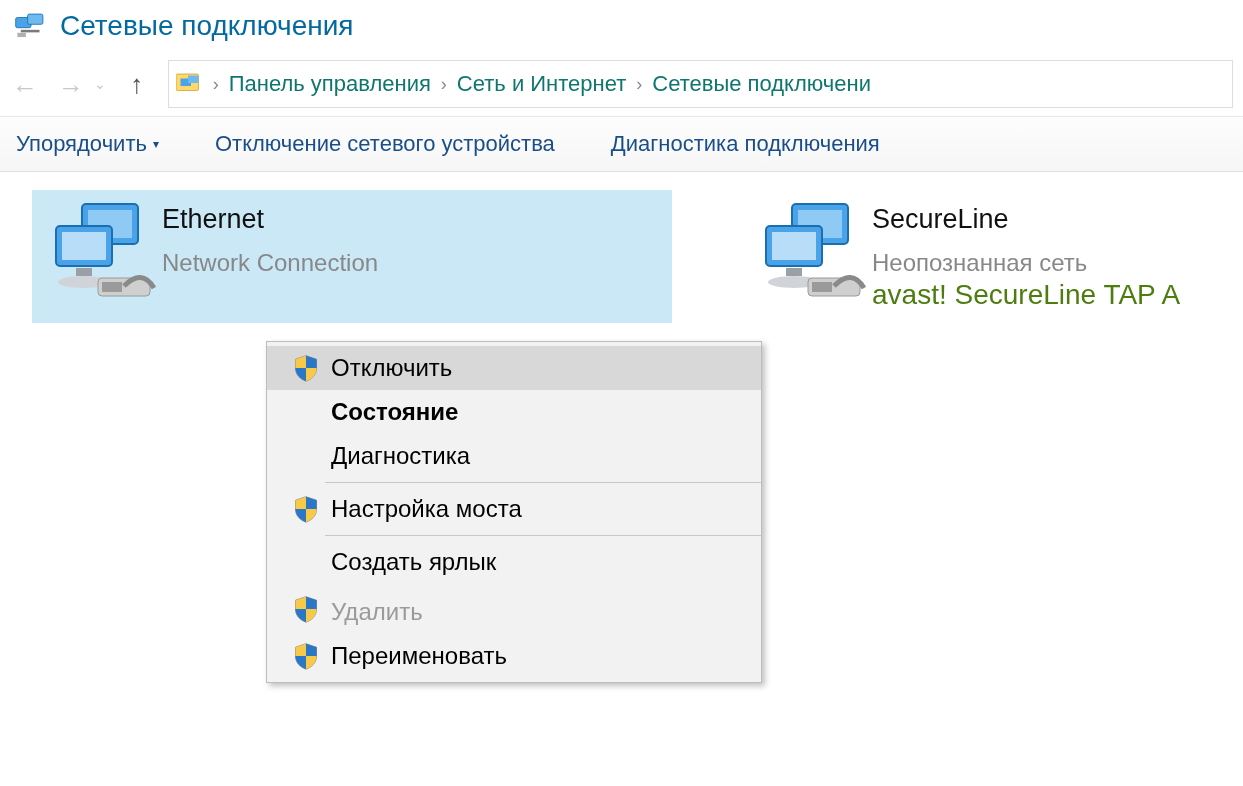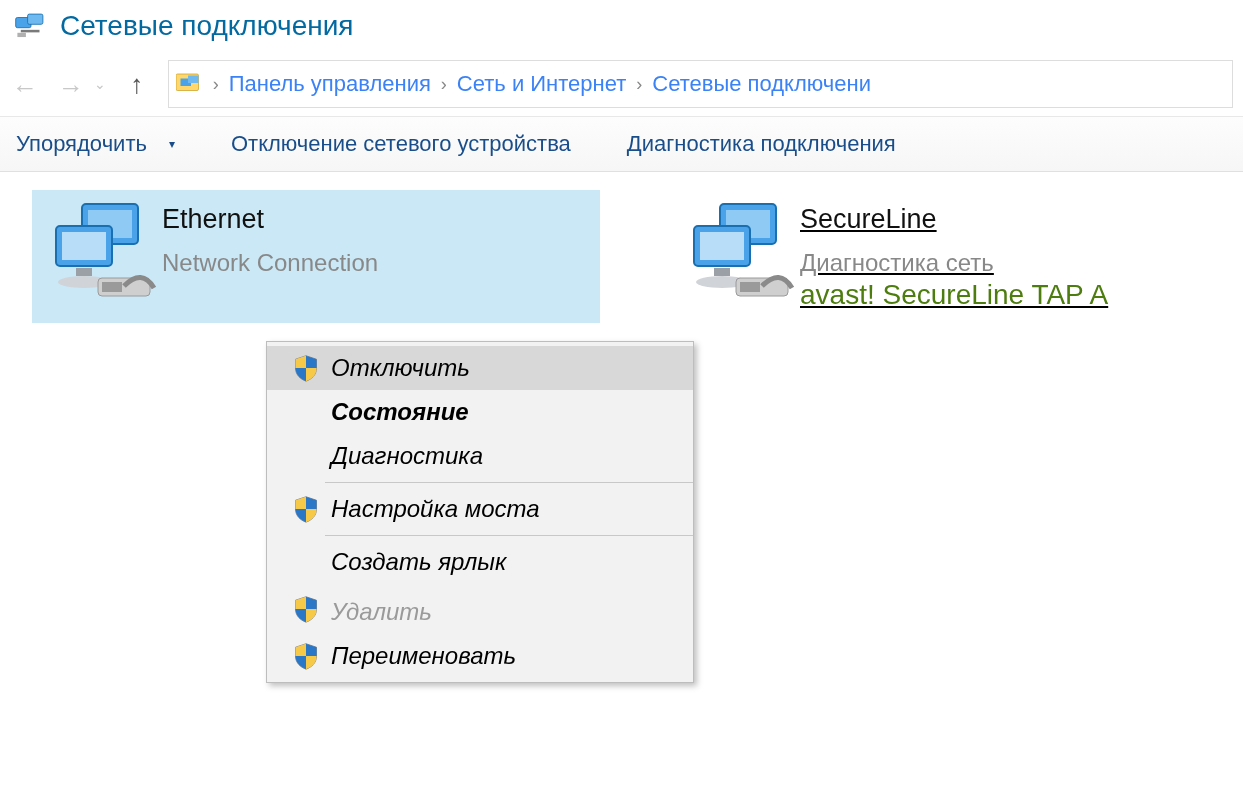--- a/index.html
+++ b/index.html
@@ -47,21 +47,21 @@
     background: #fff;
     height: 48px;
     display: flex;
     align-items: center;
     overflow: hidden;
   }
   .address-icon { width: 36px; text-align:center; margin: 0 2px 0 4px;}
   .breadcrumb-seg {
     padding: 0 8px;
     font-size: 22px;
-    color: #3b82f6;
+    color: #0f766e;
     white-space: nowrap;
     cursor: pointer;
   }
   .breadcrumb-sep {
     color: #888;
     font-size: 18px;
     padding: 0 2px;
   }
   .toolbar {
     background: linear-gradient(#fdfdfd,#f6f6f6);
@@ -70,57 +70,56 @@
     display: flex;
     align-items: center;
     padding: 12px 8px;
     gap: 40px;
     font-size: 22px;
   }
   .toolbar-item {
     color: #1a4e8a;
     display: flex;
     align-items: center;
-    gap: 22px;
+    gap: 6px;
     cursor: pointer;
     padding: 2px 8px;
   }
   .toolbar-item .caret { color:#1a4e8a; font-size:12px;}
   .content {
     position: relative;
     padding: 18px 0 0 0;
     display: flex;
     gap: 80px;
   }
   .conn-item {
     display: flex;
     align-items: flex-start;
     padding: 8px 16px 12px 10px;
-    width: 568px;
+    width: 640px;
   }
   .conn-item.selected { background: #cbe8f6; }
   .conn-icon { width: 120px; height: 110px; flex-shrink:0; }
   .conn-text { padding-top: 6px;}
   .conn-title { font-size: 27px; color:#111; }
   .conn-sub1 { font-size: 24px; color:#888; margin-top:14px;}
   .conn-sub2 { font-size: 28px; color:#4d7c0f; margin-top:2px; white-space: nowrap;}
-  .conn2 { width: 480px; padding:8px 0 12px 0;text-decoration:underline;}
+  .conn2 { width: 480px; padding:8px 0 12px 0;}
   .conn2 .conn-text { padding-top:6px; }
   
   .context-menu {
     position: absolute;
     left: 266px;
     top: 341px;
-    width: 428px;
+    width: 496px;
     background: #f2f2f2;
     border: 1px solid #bdbdbd;
     box-shadow: 3px 3px 6px rgba(0,0,0,0.25);
     padding: 4px 0;
     font-size: 24px;
-    font-style: italic;
   }
   .menu-item {
     display: flex;
     align-items: center;
     padding: 8px 10px 8px 18px;
     cursor: pointer;
   }
   .menu-item.hovered { background: #d8d8d8; }
   .menu-item .icon-slot { width: 42px; display:flex; align-items:center; justify-content:center;}
   .menu-item .label { padding-left: 4px; }
@@ -215,21 +214,21 @@
         <rect x="20" y="34" width="44" height="28" fill="#b8ddf9"></rect>
         <rect x="34" y="70" width="16" height="8" fill="#9aa0a6"></rect>
         <ellipse cx="42" cy="84" rx="26" ry="6" fill="#d0d3d8"></ellipse>
         <rect x="56" y="80" width="52" height="18" rx="4" fill="#cfcfcf" stroke="#9a9a9a"></rect>
         <rect x="60" y="84" width="20" height="10" fill="#9a9a9a"></rect>
         <path d="M82 88 Q100 70 112 90" stroke="#8a8a8a" stroke-width="5" fill="none"></path>
       </svg>
     </div>
     <div class="conn-text">
       <div class="conn-title">SecureLine</div>
-      <div class="conn-sub1">Диагностика сеть</div>
+      <div class="conn-sub1">Неопознанная сеть</div>
       <div class="conn-sub2">avast! SecureLine TAP A</div>
     </div>
   </div>
 </div>
 
 <div class="context-menu">
 
   <div class="menu-item hovered">
     <span class="icon-slot">
       <svg class="shield-svg" viewBox="0 0 32 32">

